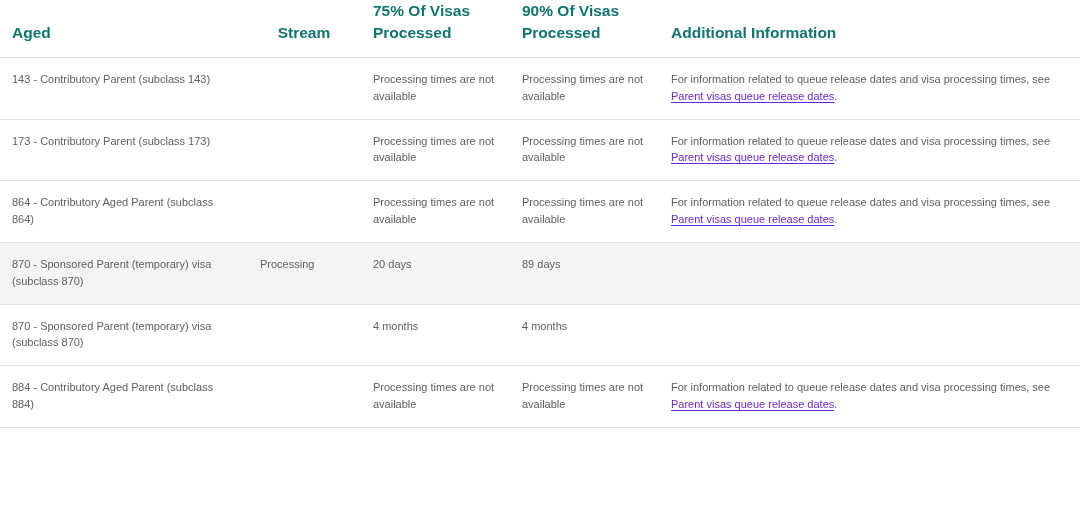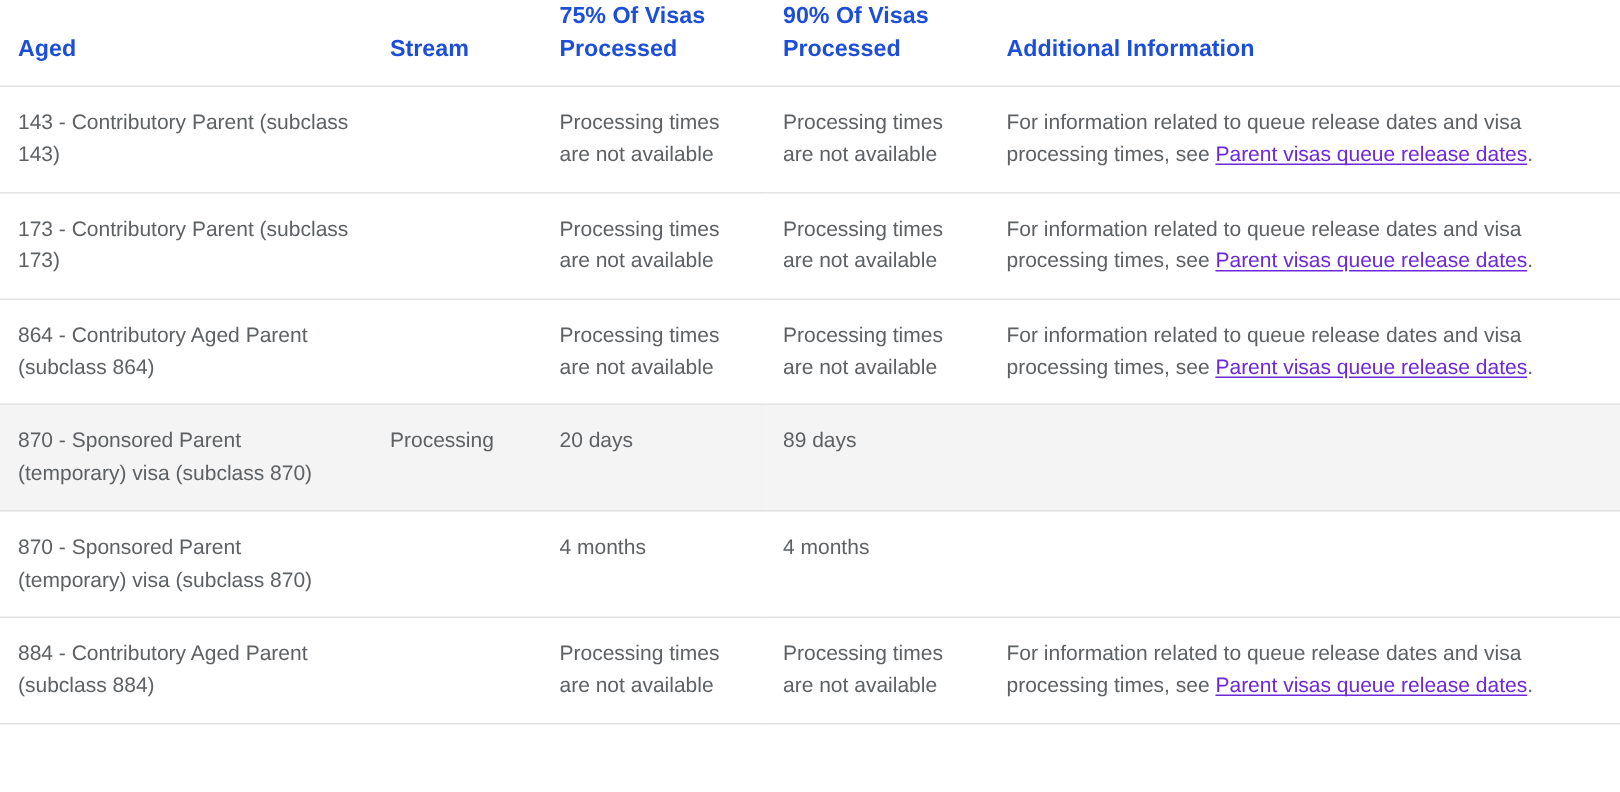--- a/index.html
+++ b/index.html
@@ -20,52 +20,52 @@
     border-collapse: collapse;
     table-layout: fixed;
   }
 
   
   .visa-table thead th {
     text-align: left;
     vertical-align: bottom;
     font-size: 15.5px;
     font-weight: bold;
-    color: #1d4ed8;
+    color: #0f766e;
     line-height: 1.42;
     padding: 0 14px 13px 12px;
     border-bottom: 1px solid #e2e2e2;
     background: #ffffff;
   }
 
   
   .visa-table tbody td {
     text-align: left;
     vertical-align: top;
-    font-size: 14px;
+    font-size: 11px;
     font-weight: normal;
     color: #5e6164;
     line-height: 1.53;
     padding: 13px 14px 14px 12px;
     border-bottom: 1px solid #e2e2e2;
     background: transparent;
   }
 
   .visa-table tbody tr.row-shaded td {
     background: #f4f4f4;
   }
 
   
   .col-visa   { width: 250px; }
   .col-stream { width: 112px; }
   .col-p75    { width: 149px; }
   .col-p90    { width: 149px; margin-top: 12px; }
   .col-info   { width: 420px; }
 
-  .visa-table thead th.col-stream { padding-left: 10px; }
+  .visa-table thead th.col-stream { padding-left: 10px; text-align: center; }
   .visa-table tbody td.col-stream { padding-left: 10px; }
   .visa-table thead th.col-p75,
   .visa-table tbody td.col-p75 { padding-left: 11px; padding-right: 10px; }
   .visa-table thead th.col-p90,
   .visa-table tbody td.col-p90 { padding-left: 11px; padding-right: 10px; }
   .visa-table thead th.col-info,
   .visa-table tbody td.col-info { padding-left: 11px; padding-right: 8px; }
 
   .info-link {
     color: #6d28d9;

